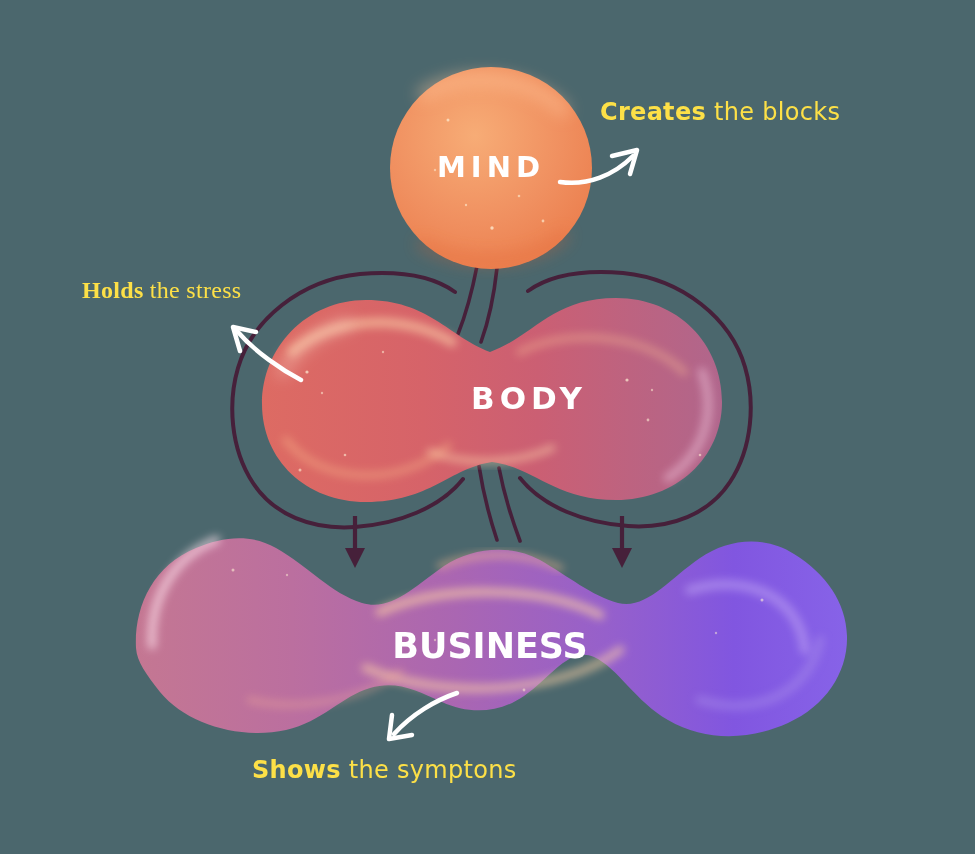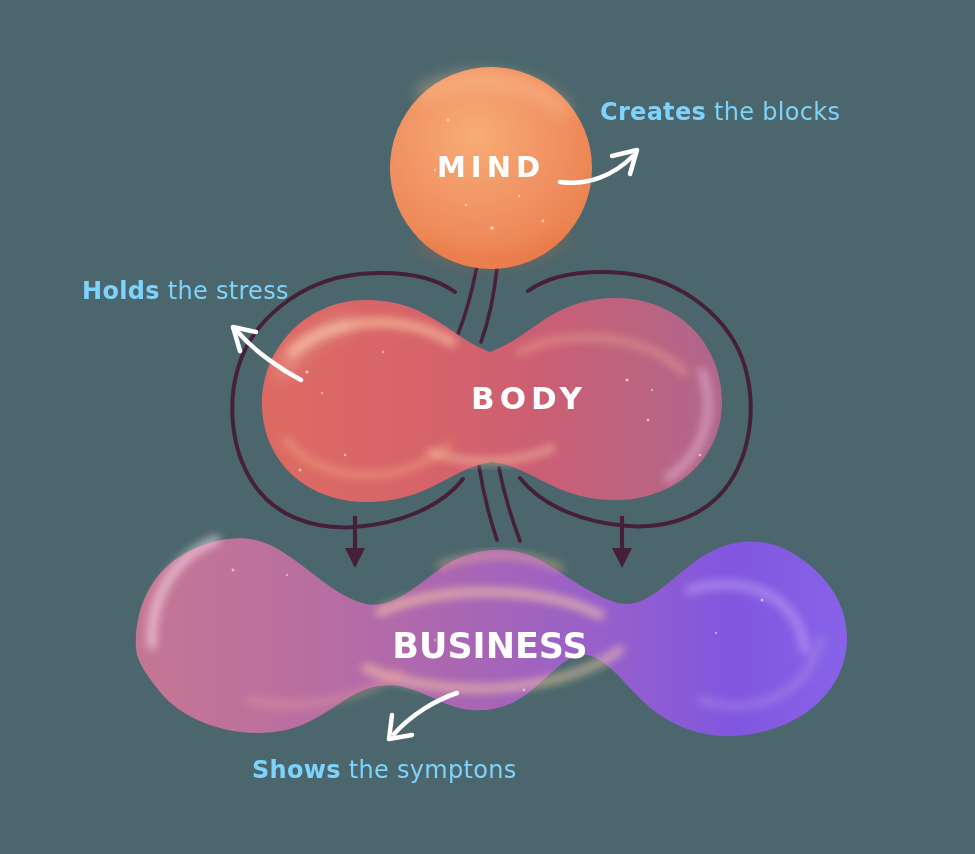--- a/index.html
+++ b/index.html
@@ -10,26 +10,26 @@
   }
   .stage svg{position:absolute;left:0;top:0;}
   .node-label{
     position:absolute;transform:translate(-50%,-50%);
     color:#FFFFFF;font-weight:700;white-space:nowrap;user-select:none;
   }
   .label-mind{left:491px;top:167px;font-size:29px;letter-spacing:5px;text-align:right;}
   .label-body{left:489px;top:398px;font-size:31px;letter-spacing:5px;margin-left:40px;}
   .label-business{left:490px;top:627px;font-size:35px;letter-spacing:0px;margin-top:19px;}
   .annotation{
-    position:absolute;color:#7dd3fc;font-size:24px;font-weight:400;
+    position:absolute;color:#fde047;font-size:24px;font-weight:400;
     white-space:nowrap;letter-spacing:.3px;
   }
   .annotation b{font-weight:700;}
   .ann-creates{left:600px;top:98px;}
-  .ann-holds{left:82px;top:277px;}
+  .ann-holds{left:82px;top:277px;font-family:Liberation Serif, serif;}
   .ann-shows{left:252px;top:756px;}
 </style>
 </head>
 <body>
 
 <div class="stage">
 
   <svg width="975" height="854" viewBox="0 0 975 854">
     <defs>
       <radialGradient id="mindGrad" cx="0.42" cy="0.34" r="0.78">

